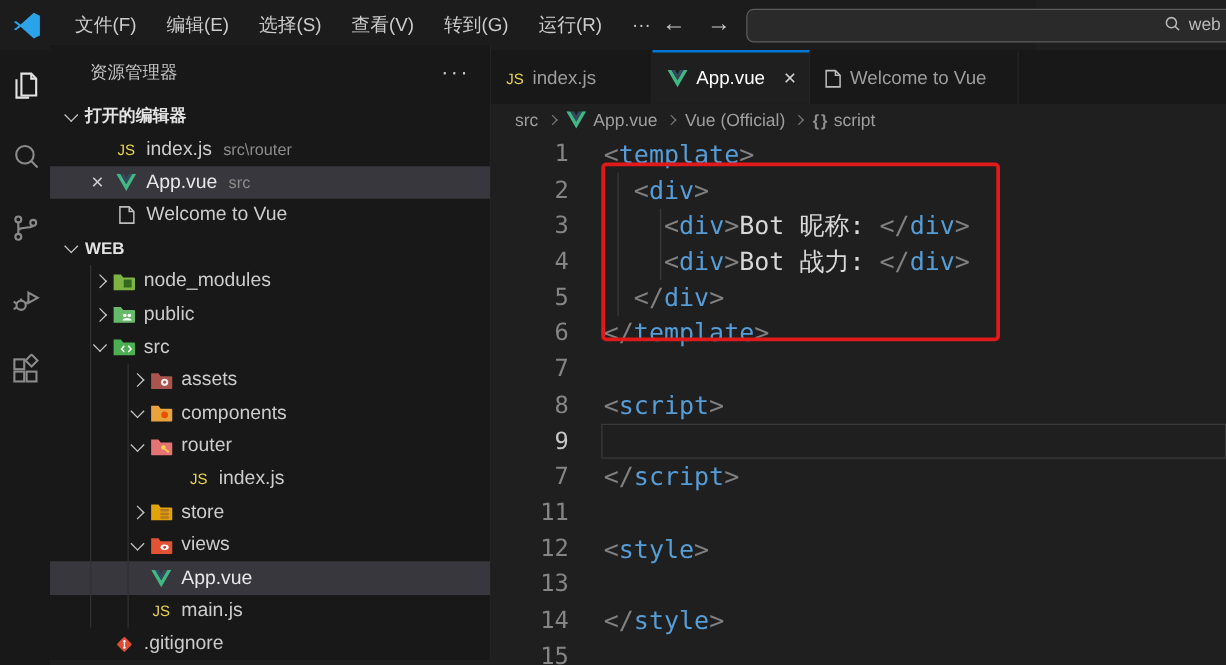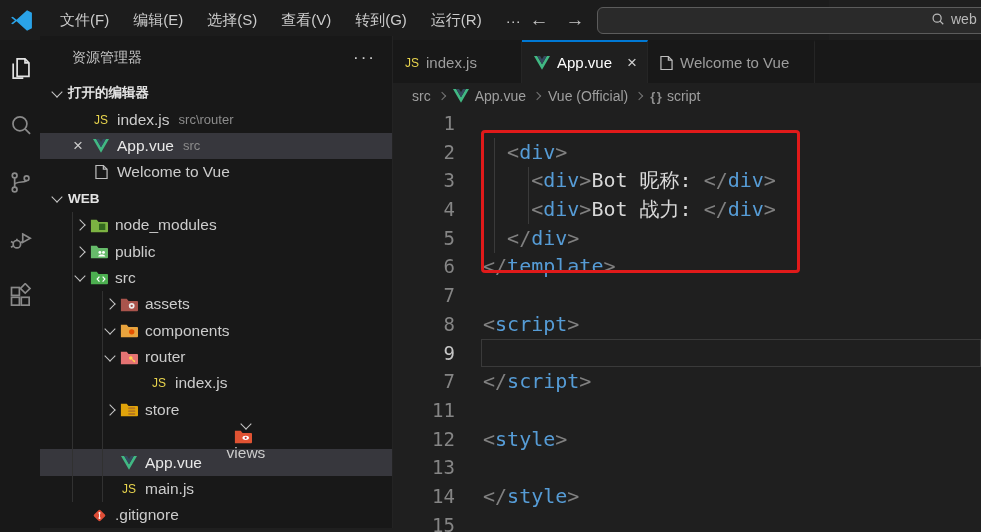--- a/index.html
+++ b/index.html
@@ -271,21 +271,21 @@
           <span class="icon">
             <svg width="18" height="15" viewBox="0 0 20 16">
               <path d="M1 1.5h6.5l2 2.5H19a1 1 0 0 1 1 1v9.5a1 1 0 0 1-1 1H1z" fill="#e0a30a"></path>
               <rect x="9" y="5.5" width="8" height="2.2" rx="1" fill="#b7791f"></rect>
               <rect x="9" y="8.7" width="8" height="2.2" rx="1" fill="#b7791f"></rect>
               <rect x="9" y="11.9" width="8" height="2.2" rx="1" fill="#b7791f"></rect>
             </svg>
           </span>
           <span>store</span>
         </div>
-        <div class="row" style="padding-left: 60px; flex-direction: column;">
+        <div class="row" style="padding-left: 60px;">
           <span class="chevbox">
             <span class="chev down"></span>
           </span>
           <span class="icon">
             <svg width="18" height="15" viewBox="0 0 20 16">
               <path d="M1 1.5h6.5l2 2.5H19a1 1 0 0 1 1 1v9.5a1 1 0 0 1-1 1H1z" fill="#e05333"></path>
               <ellipse cx="13" cy="9.5" rx="3.6" ry="2.4" fill="#fff"></ellipse>
               <circle cx="13" cy="9.5" r="1.2" fill="#c62828"></circle>
             </svg>
           </span>
@@ -376,21 +376,21 @@
           <span style="display:flex">
             <span class="bc-braces">{ }</span>
           </span>
           <span>script</span>
         </span>
       </div>
     <div class="codearea" id="codearea">
       <div class="iguide" style="left:101px;top:29px;height:115px"></div>
       <div class="iguide" style="left:135px;top:58px;height:57px"></div>
       <div class="redbox"></div>
-    <div class="line"><span class="ln">1</span></div>
+    <div class="line"><span class="ln">1</span><span class="lc"><span class="sp">&lt;</span><span class="st">template</span><span class="sp">&gt;</span></span></div>
         <div class="line"><span class="ln">2</span><span class="lc"><span class="sw">  </span><span class="sp">&lt;</span><span class="st">div</span><span class="sp">&gt;</span></span></div>
         <div class="line"><span class="ln">3</span><span class="lc"><span class="sw">    </span><span class="sp">&lt;</span><span class="st">div</span><span class="sp">&gt;</span><span class="sw">Bot 昵称: </span><span class="sp">&lt;/</span><span class="st">div</span><span class="sp">&gt;</span></span></div>
         <div class="line"><span class="ln">4</span><span class="lc"><span class="sw">    </span><span class="sp">&lt;</span><span class="st">div</span><span class="sp">&gt;</span><span class="sw">Bot 战力: </span><span class="sp">&lt;/</span><span class="st">div</span><span class="sp">&gt;</span></span></div>
         <div class="line"><span class="ln">5</span><span class="lc"><span class="sw">  </span><span class="sp">&lt;/</span><span class="st">div</span><span class="sp">&gt;</span></span></div>
         <div class="line"><span class="ln">6</span><span class="lc"><span class="sp">&lt;/</span><span class="st">template</span><span class="sp">&gt;</span></span></div>
         <div class="line"><span class="ln">7</span><span class="lc"></span></div>
         <div class="line"><span class="ln">8</span><span class="lc"><span class="sp">&lt;</span><span class="st">script</span><span class="sp">&gt;</span></span></div>
         <div class="line cur"><span class="ln">9</span><span class="lc"></span></div>
         <div class="line"><span class="ln">7</span><span class="lc"><span class="sp">&lt;/</span><span class="st">script</span><span class="sp">&gt;</span></span></div>
         <div class="line"><span class="ln">11</span><span class="lc"></span></div>

